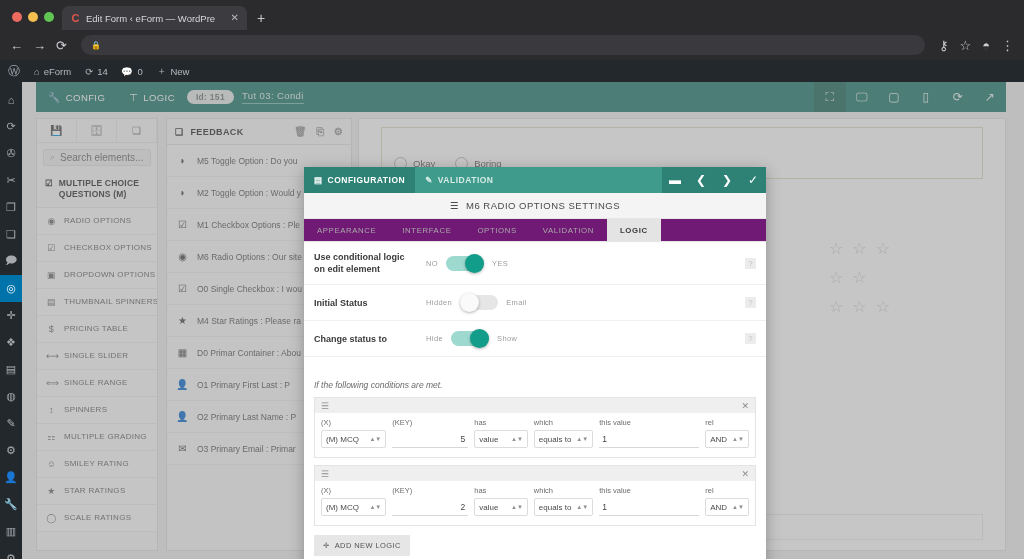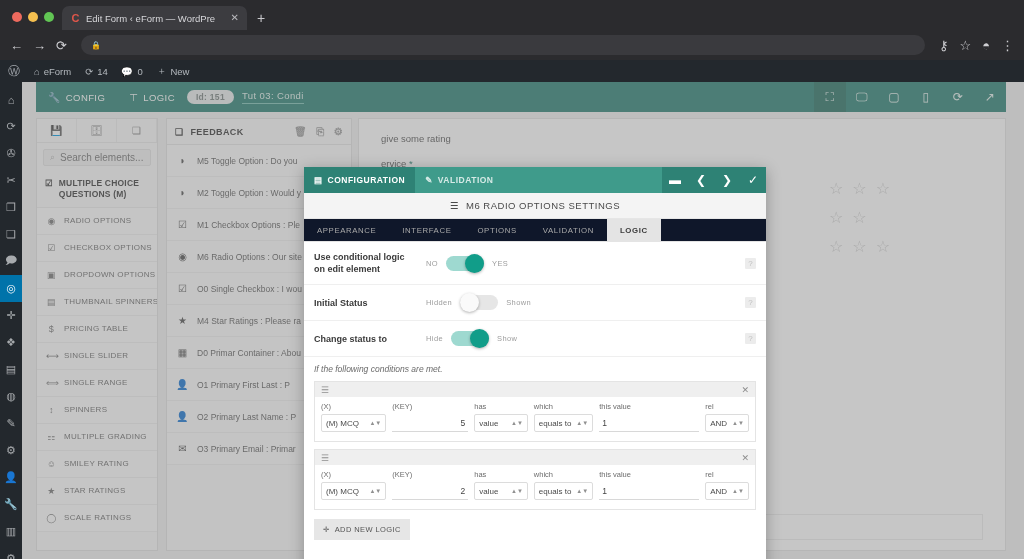--- a/index.html
+++ b/index.html
@@ -196,21 +196,21 @@
   .m-head-right { margin-left: auto; display: flex; height: 26px; background: #2e8275; }
   .m-ico {
     width: 26px; display: flex; align-items: center; justify-content: center;
     color: #fff; font-size: 12px;
   }
   .m-title {
     height: 26px; background: #f4f4f4; border-bottom: 1px solid #e6e6e6;
     display: flex; align-items: center; justify-content: center; gap: 7px;
     font-size: 9.5px; color: #4a4a4a; letter-spacing: .5px;
   }
-  .m-subtabs { height: 23px; background: #0f172a; display: flex; border-bottom: 1px solid #e4e4e4; }
+  .m-subtabs { height: 23px; background: #701a75; display: flex; border-bottom: 1px solid #e4e4e4; }
   .m-subtab {
     padding: 0 13px; height: 23px; display: flex; align-items: center;
     font-size: 7.8px; color: #a9a9a9; letter-spacing: .6px;
   }
   .m-subtab.active { background: #e4e4e4; color: #3b3b3b; font-weight: bold; }
   .m-body { flex: 1 1 auto; overflow: hidden; background: #fff; }
 
   .row {
     display: flex; align-items: center; padding: 9px 10px; border-bottom: 1px solid #efefef;
     min-height: 36px;
@@ -225,21 +225,21 @@
     position: absolute; top: -2px; width: 19px; height: 19px; border-radius: 50%;
     box-shadow: 0 1px 3px rgba(0,0,0,.3);
   }
   .toggle.on .knob { right: 0; background: #119d89; }
   .toggle.off .knob { left: 0; background: #fafafa; }
   .row .help {
     margin-left: auto; width: 11px; height: 11px; background: #ececec;
     color: #c0c0c0; font-size: 8px; display: flex; align-items: center;
     justify-content: center; border-radius: 1px;
   }
-  .cond-note { padding: 7px 10px; font-size: 8.5px; font-style: italic; color: #6a6a6a; }
+  .cond-note { padding: 7px 10px; font-size: 8.5px; font-style: italic; color: #6a6a6a; margin-top: 16px; }
 
   .logic {
     margin: 0 10px 7px 10px; border: 1px solid #e4e4e4; background: #fff;
   }
   .logic-bar {
     height: 15px; background: #efefef; display: flex; align-items: center;
     padding: 0 6px; color: #8d8d8d; font-size: 9px;
   }
   .logic-bar .x { margin-left: auto; font-size: 9px; color: #8d8d8d; }
   .logic-fields { display: flex; align-items: flex-end; gap: 6px; padding: 5px 6px 9px 6px; }
@@ -478,20 +478,32 @@
               <span>O2 Primary Last Name : P</span>
             </div>
             <div class="mid-item">
               <span class="ic">✉</span>
               <span>O3 Primary Email : Primar</span>
             </div>
           </div>
       </div>
 
       <div class="preview">
+        <div class="pv-box">
+          <div class="pv-radios" id="pvradios">
+              <div class="radio">
+                <span class="cir"></span>
+                <span>Okay</span>
+              </div>
+              <div class="radio">
+                <span class="cir"></span>
+                <span>Boring</span>
+              </div>
+            </div>
+        </div>
         <div class="pv-line">give some rating</div>
         <div class="pv-line">
           <span>ervice</span>
           <span class="req">*</span>
         </div>
         <div class="stars" id="stars1">
             <span>☆</span>
             <span>☆</span>
             <span>☆</span>
           </div>
@@ -557,21 +569,21 @@
                 </div>
                 <div class="help">?</div>
               </div>
               <div class="row">
                 <div class="lbl">Initial Status</div>
                 <div class="sw">
                   <span class="t">Hidden</span>
                   <span class="toggle off">
                     <span class="knob"></span>
                   </span>
-                  <span class="t">Shown</span>
+                  <span class="t">Email</span>
                 </div>
                 <div class="help">?</div>
               </div>
               <div class="row">
                 <div class="lbl">Change status to</div>
                 <div class="sw">
                   <span class="t">Hide</span>
                   <span class="toggle on">
                     <span class="knob"></span>
                   </span>

